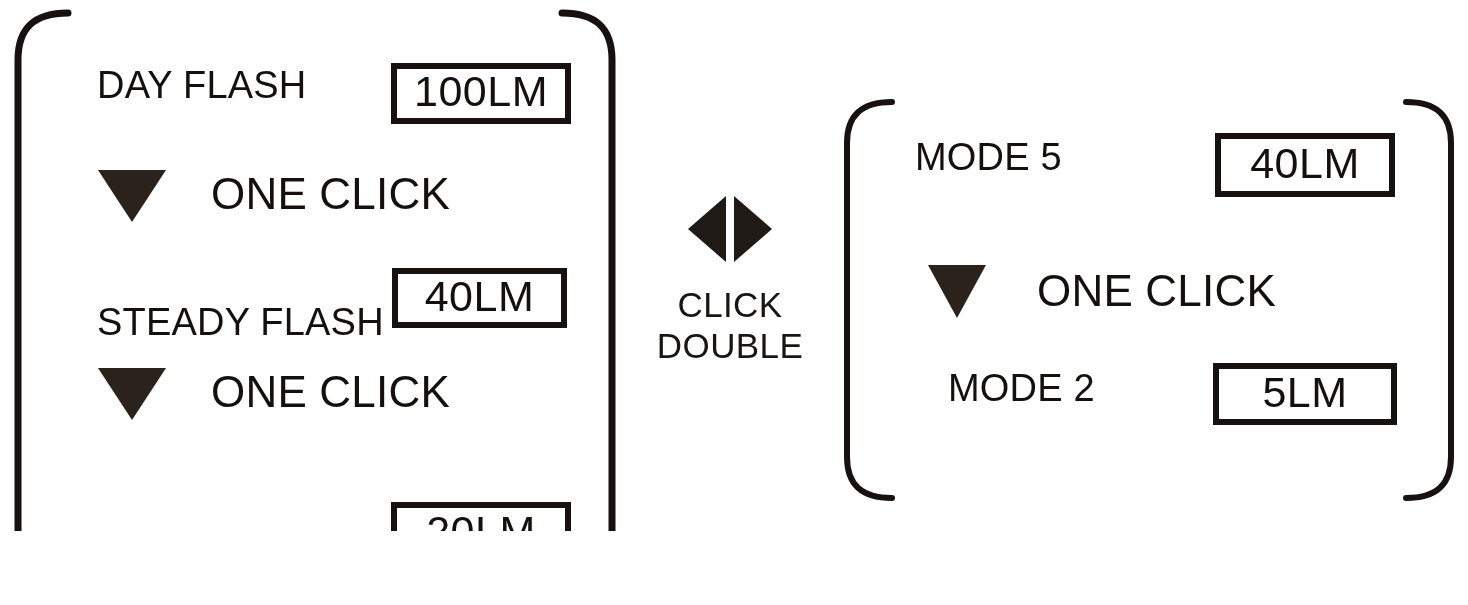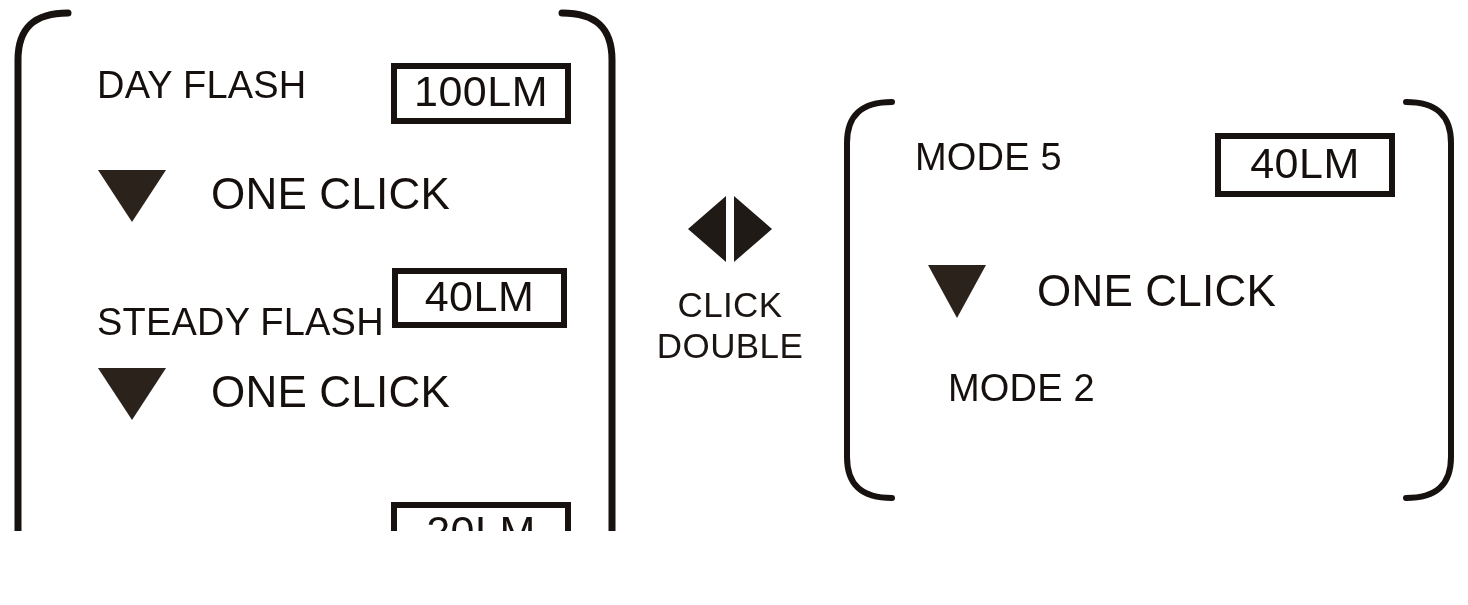--- a/index.html
+++ b/index.html
@@ -180,14 +180,17 @@
   <div class="lm-box" style="left:1215px; top:133px; width:180px; height:64px;">
     <span>40LM</span>
   </div>
 
   <div class="tri-down" style="left:928px; top:265px; border-left-width:29px; border-right-width:29px; border-top-width:53px;"></div>
 
   <div class="label click-label" style="left:1037px; top:274px;">ONE CLICK</div>
 
   <div class="label mode-label" style="left:915px; top:369px;margin-left:33px;">MODE 2</div>
 
+  <div class="lm-box" style="left:1213px; top:363px; width:184px; height:62px;">
+    <span>5LM</span>
+  </div>
 
 </div>
 
 </body></html>

